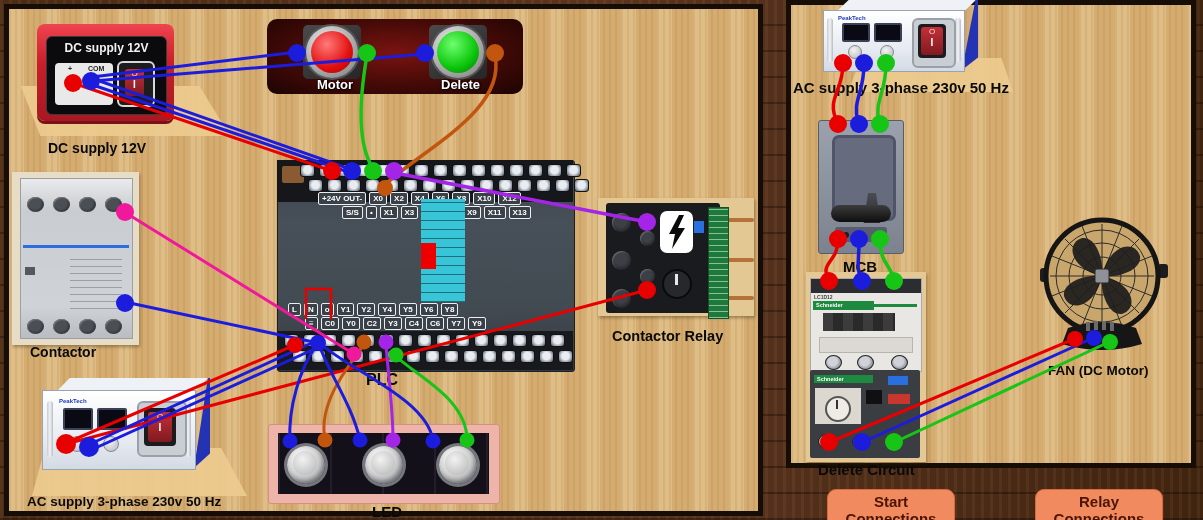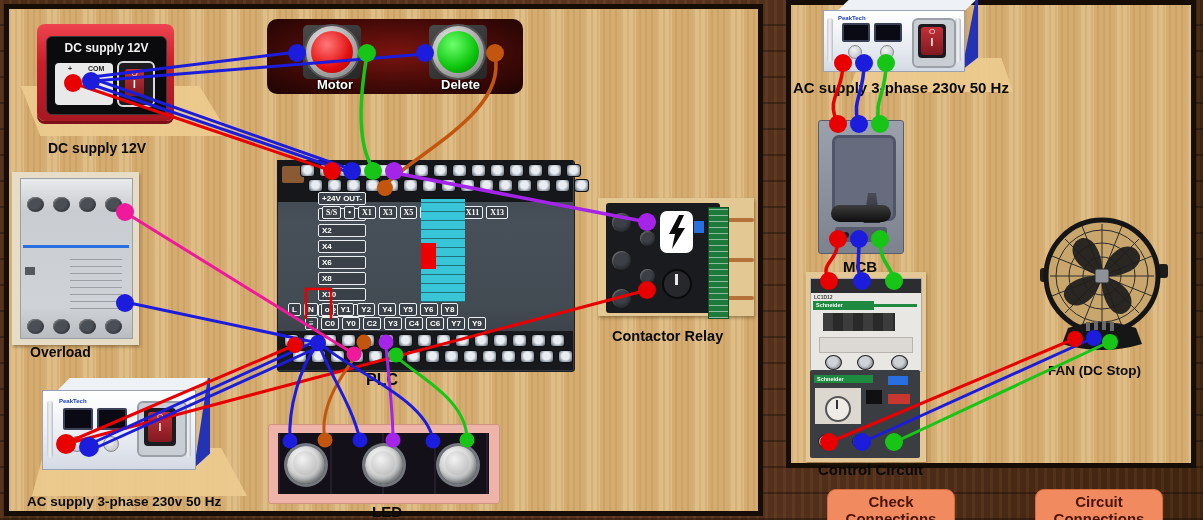--- a/index.html
+++ b/index.html
@@ -185,31 +185,31 @@
       <span class="screw"></span>
       <span class="screw"></span>
       <span class="screw"></span>
       <span class="screw"></span>
       <span class="screw"></span>
       <span class="screw"></span>
       <span class="screw"></span>
       <span class="screw"></span>
       <span class="screw"></span>
     </div>
-  <div class="plcrow" id="plc-row-t1" style="left:318px;top:192px;flex-direction:column;">
+  <div class="plcrow" id="plc-row-t1" style="left:318px;top:192px;">
       <span class="plc-lbl">+24V OUT-</span>
       <span class="plc-lbl">X0</span>
       <span class="plc-lbl">X2</span>
       <span class="plc-lbl">X4</span>
       <span class="plc-lbl">X6</span>
       <span class="plc-lbl">X8</span>
       <span class="plc-lbl">X10</span>
       <span class="plc-lbl">X12</span>
     </div>
-  <div class="plcrow" id="plc-row-t2" style="left:322px;top:206px;font-family:Liberation Serif, serif;">
+  <div class="plcrow" id="plc-row-t2" style="left:342px;top:206px;">
       <span class="plc-lbl">S/S</span>
       <span class="plc-lbl">•</span>
       <span class="plc-lbl">X1</span>
       <span class="plc-lbl">X3</span>
       <span class="plc-lbl">X5</span>
       <span class="plc-lbl">X7</span>
       <span class="plc-lbl">X9</span>
       <span class="plc-lbl">X11</span>
       <span class="plc-lbl">X13</span>
     </div>
@@ -284,21 +284,21 @@
       <div class="cont-screw" style="left:84px;top:18px;"></div>
       <div class="cont-blue-line"></div>
       <div class="cont-text"></div>
       <div style="position:absolute;left:4px;top:88px;width:10px;height:8px;background:#55585c;"></div>
       <div class="cont-screw" style="left:6px;top:140px;"></div>
       <div class="cont-screw" style="left:32px;top:140px;"></div>
       <div class="cont-screw" style="left:58px;top:140px;"></div>
       <div class="cont-screw" style="left:84px;top:140px;"></div>
     </div>
   </div>
-  <div class="lbl" style="left:30px;top:344px;">Overload</div>
+  <div class="lbl" style="left:30px;top:344px;">Contactor</div>
 </div>
 
 <div class="dev">
   <div class="shadow" style="left:32px;top:448px;width:215px;height:48px;clip-path:polygon(6% 0,88% 0,100% 100%,0 100%);"></div>
   <div class="ac-top" style="left:56px;top:378px;width:152px;height:14px;clip-path:polygon(9% 0,100% 0,91% 100%,0 100%);"></div>
   <div class="ac-side" style="left:194px;top:378px;width:16px;height:90px;clip-path:polygon(87% 0,100% 0,100% 84%,0 100%);"></div>
   <div class="ac-front" style="left:42px;top:390px;width:152px;height:78px;">
     <div class="ac-brand" style="left:16px;top:7px;">PeakTech</div>
     <div class="ac-disp" style="left:20px;top:17px;"></div>
     <div class="ac-disp" style="left:54px;top:17px;"></div>
@@ -412,21 +412,21 @@
       <div class="cc-dialpanel">
         <div class="cc-dial"></div>
       </div>
       <div style="position:absolute;left:56px;top:20px;width:16px;height:14px;background:#101012;"></div>
       <div style="position:absolute;left:78px;top:24px;width:22px;height:10px;background:#c8372d;"></div>
       <div class="cc-screw" style="left:8px;top:64px;"></div>
       <div class="cc-screw" style="left:42px;top:64px;"></div>
       <div class="cc-screw" style="left:76px;top:64px;"></div>
     </div>
   </div>
-  <div class="lbl" style="left:818px;top:461px;font-size:15px;">Control Circuit</div>
+  <div class="lbl" style="left:818px;top:461px;font-size:15px;">Delete Circuit</div>
 </div>
 
 <svg class="fan-svg" width="135" height="142" viewBox="0 0 135 142">
   <g>
     <rect x="2" y="52" width="10" height="14" rx="3" fill="#1d1d1d"></rect>
     <rect x="120" y="48" width="10" height="14" rx="3" fill="#1d1d1d"></rect>
   </g>
   <g>
     <circle cx="64" cy="60" r="56" fill="#c9a76c" stroke="#151515" stroke-width="5"></circle>
     <g stroke="#2b2b2b" stroke-width="1" fill="none">
@@ -444,28 +444,28 @@
     <rect x="57" y="53" width="14" height="14" rx="2" fill="#8e9298" stroke="#2a2a2a"></rect>
   </g>
   <g>
     <path d="M30,112 Q64,100 98,112 L104,128 Q64,140 24,128 Z" fill="#161616"></path>
     <rect x="48" y="106" width="4" height="9" fill="#6a6a6a"></rect>
     <rect x="56" y="105" width="4" height="9" fill="#6a6a6a"></rect>
     <rect x="64" y="105" width="4" height="9" fill="#6a6a6a"></rect>
     <rect x="72" y="106" width="4" height="9" fill="#6a6a6a"></rect>
   </g>
 </svg>
-<div class="lbl" style="left:1048px;top:363px;font-size:13.5px;">FAN (DC Stop)</div>
+<div class="lbl" style="left:1048px;top:363px;font-size:13.5px;">FAN (DC Motor)</div>
 
 <div class="foot-btn" style="left:827px;">
-  <div>Check</div>
+  <div>Start</div>
   <div>Connections</div>
 </div>
 <div class="foot-btn" style="left:1035px;">
-  <div>Circuit</div>
+  <div>Relay</div>
   <div>Connections</div>
 </div>
 
 <svg class="wire-layer" id="wire-layer" width="1203" height="520" viewBox="0 0 1203 520">
     <path d="M73,83 L332,171" stroke="#e80000" stroke-width="3" fill="none" stroke-linecap="round"></path>
     <path d="M91,78 L350,169" stroke="#1c1cdc" stroke-width="3" fill="none" stroke-linecap="round"></path>
     <path d="M93,85 L354,174" stroke="#1c1cdc" stroke-width="3" fill="none" stroke-linecap="round"></path>
     <path d="M92,77 L297,52" stroke="#1c1cdc" stroke-width="3" fill="none" stroke-linecap="round"></path>
     <path d="M93,81 L425,54" stroke="#1c1cdc" stroke-width="3" fill="none" stroke-linecap="round"></path>
     <path d="M367,55 C360,95 356,140 372,167" stroke="#17c517" stroke-width="3.5" fill="none" stroke-linecap="round"></path>

